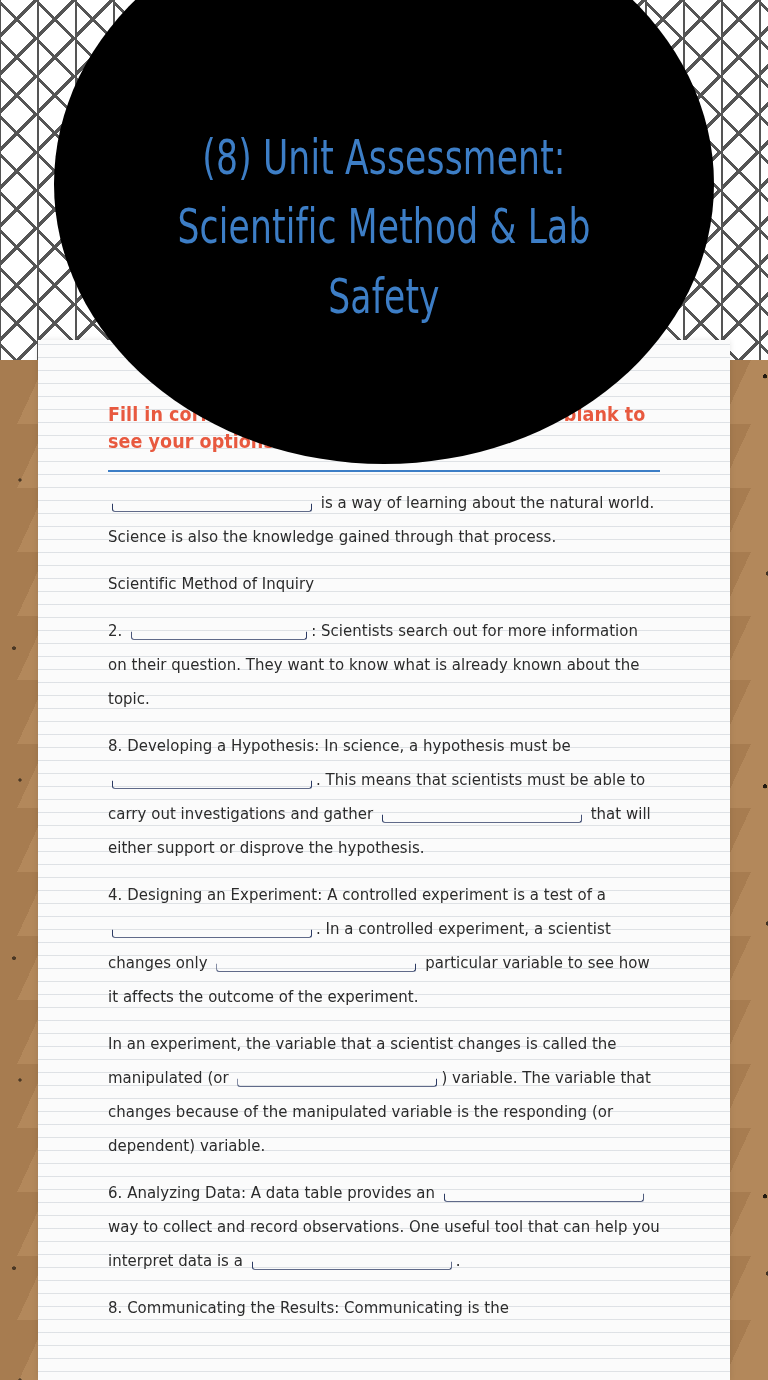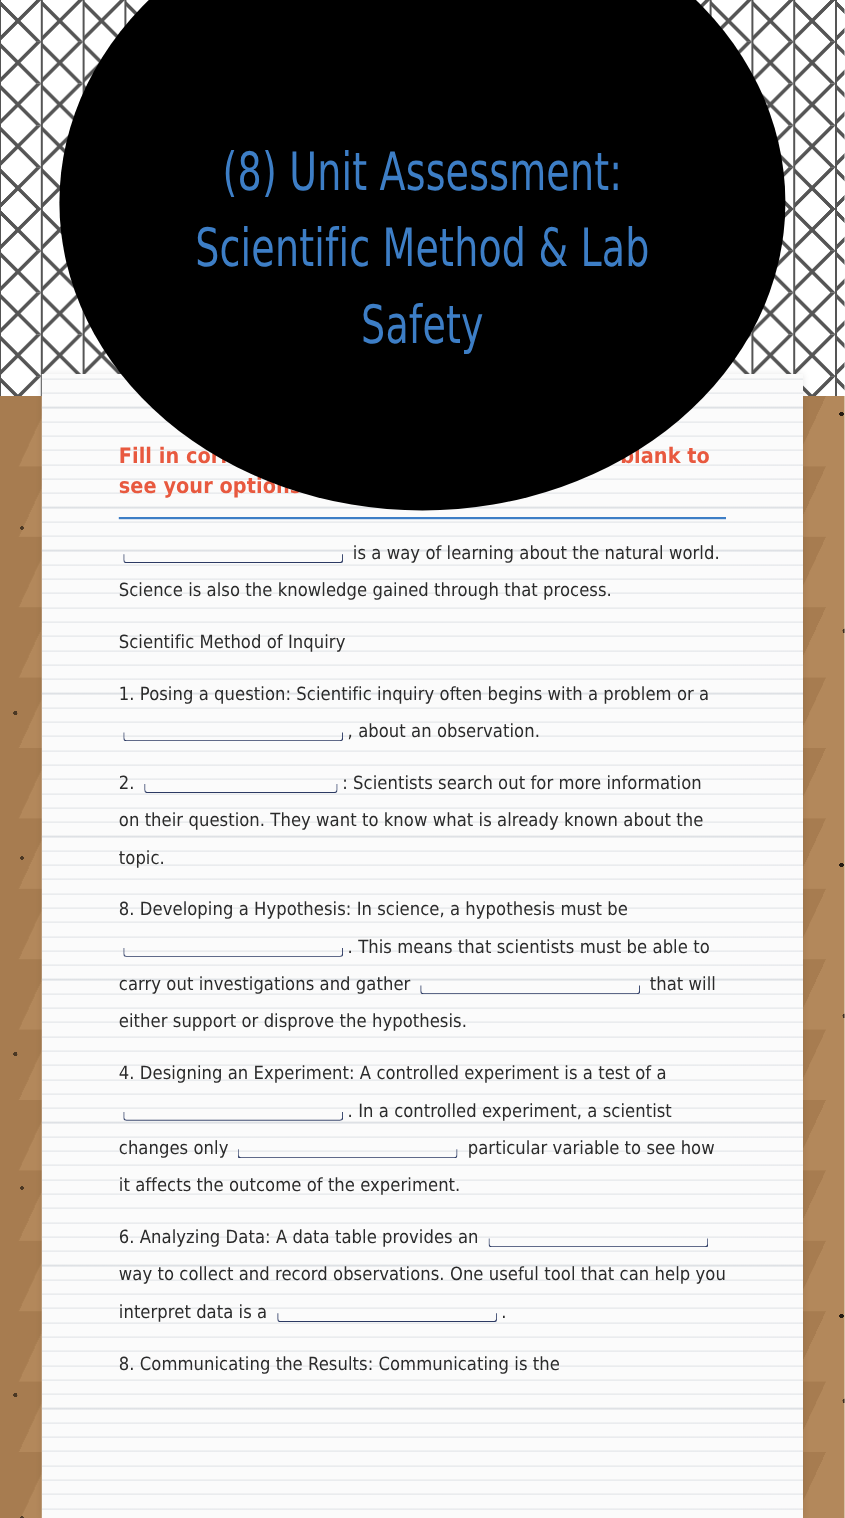--- a/index.html
+++ b/index.html
@@ -204,24 +204,24 @@
   <div class="sheet">
     <div class="sheet-body">
 
       <p class="instructions">Fill in correct answer to each blank.  Click the blank to see your options.</p>
 
       <hr class="divider">
 
       <div id="paragraph-host">
           <p class="para"><span class="blank w-lg"></span><span> is a way of learning about the natural world. Science is also the knowledge gained through that process.</span></p>
           <p class="para"><span>Scientific Method of Inquiry</span></p>
-          <p class="para"><span>1. Posing a question: Scientific inquiry often begins with a problem or a </span><span class="blank w-lg"></span><span>, about an observation.</span></p>
           <p class="para"><span>2. </span><span class="blank w-md"></span><span>: Scientists search out for more information on their question. They want to know what is already known about the topic.</span></p>
           <p class="para"><span>8. Developing a Hypothesis: In science, a hypothesis must be </span><span class="blank w-lg"></span><span>. This means that scientists must be able to carry out investigations and gather </span><span class="blank w-lg"></span><span> that will either support or disprove the hypothesis.</span></p>
           <p class="para"><span>4. Designing an Experiment: A controlled experiment is a test of a </span><span class="blank w-lg"></span><span>. In a controlled experiment, a scientist changes only </span><span class="blank w-lg"></span><span> particular variable to see how it affects the outcome of the experiment.</span></p>
+          <p class="para"><span>In an experiment, the variable that a scientist changes is called the manipulated (or </span><span class="blank w-lg"></span><span>) variable. The variable that changes because of the manipulated variable is the responding (or dependent) variable.</span></p>
           <p class="para"><span>6. Analyzing Data: A data table provides an </span><span class="blank w-lg"></span><span> way to collect and record observations. One useful tool that can help you interpret data is a </span><span class="blank w-lg"></span><span>.</span></p>
           <p class="para"><span>8. Communicating the Results: Communicating is the </span></p>
         </div>
 
     </div>
   </div>
 
 </div>
 
 </body></html>

